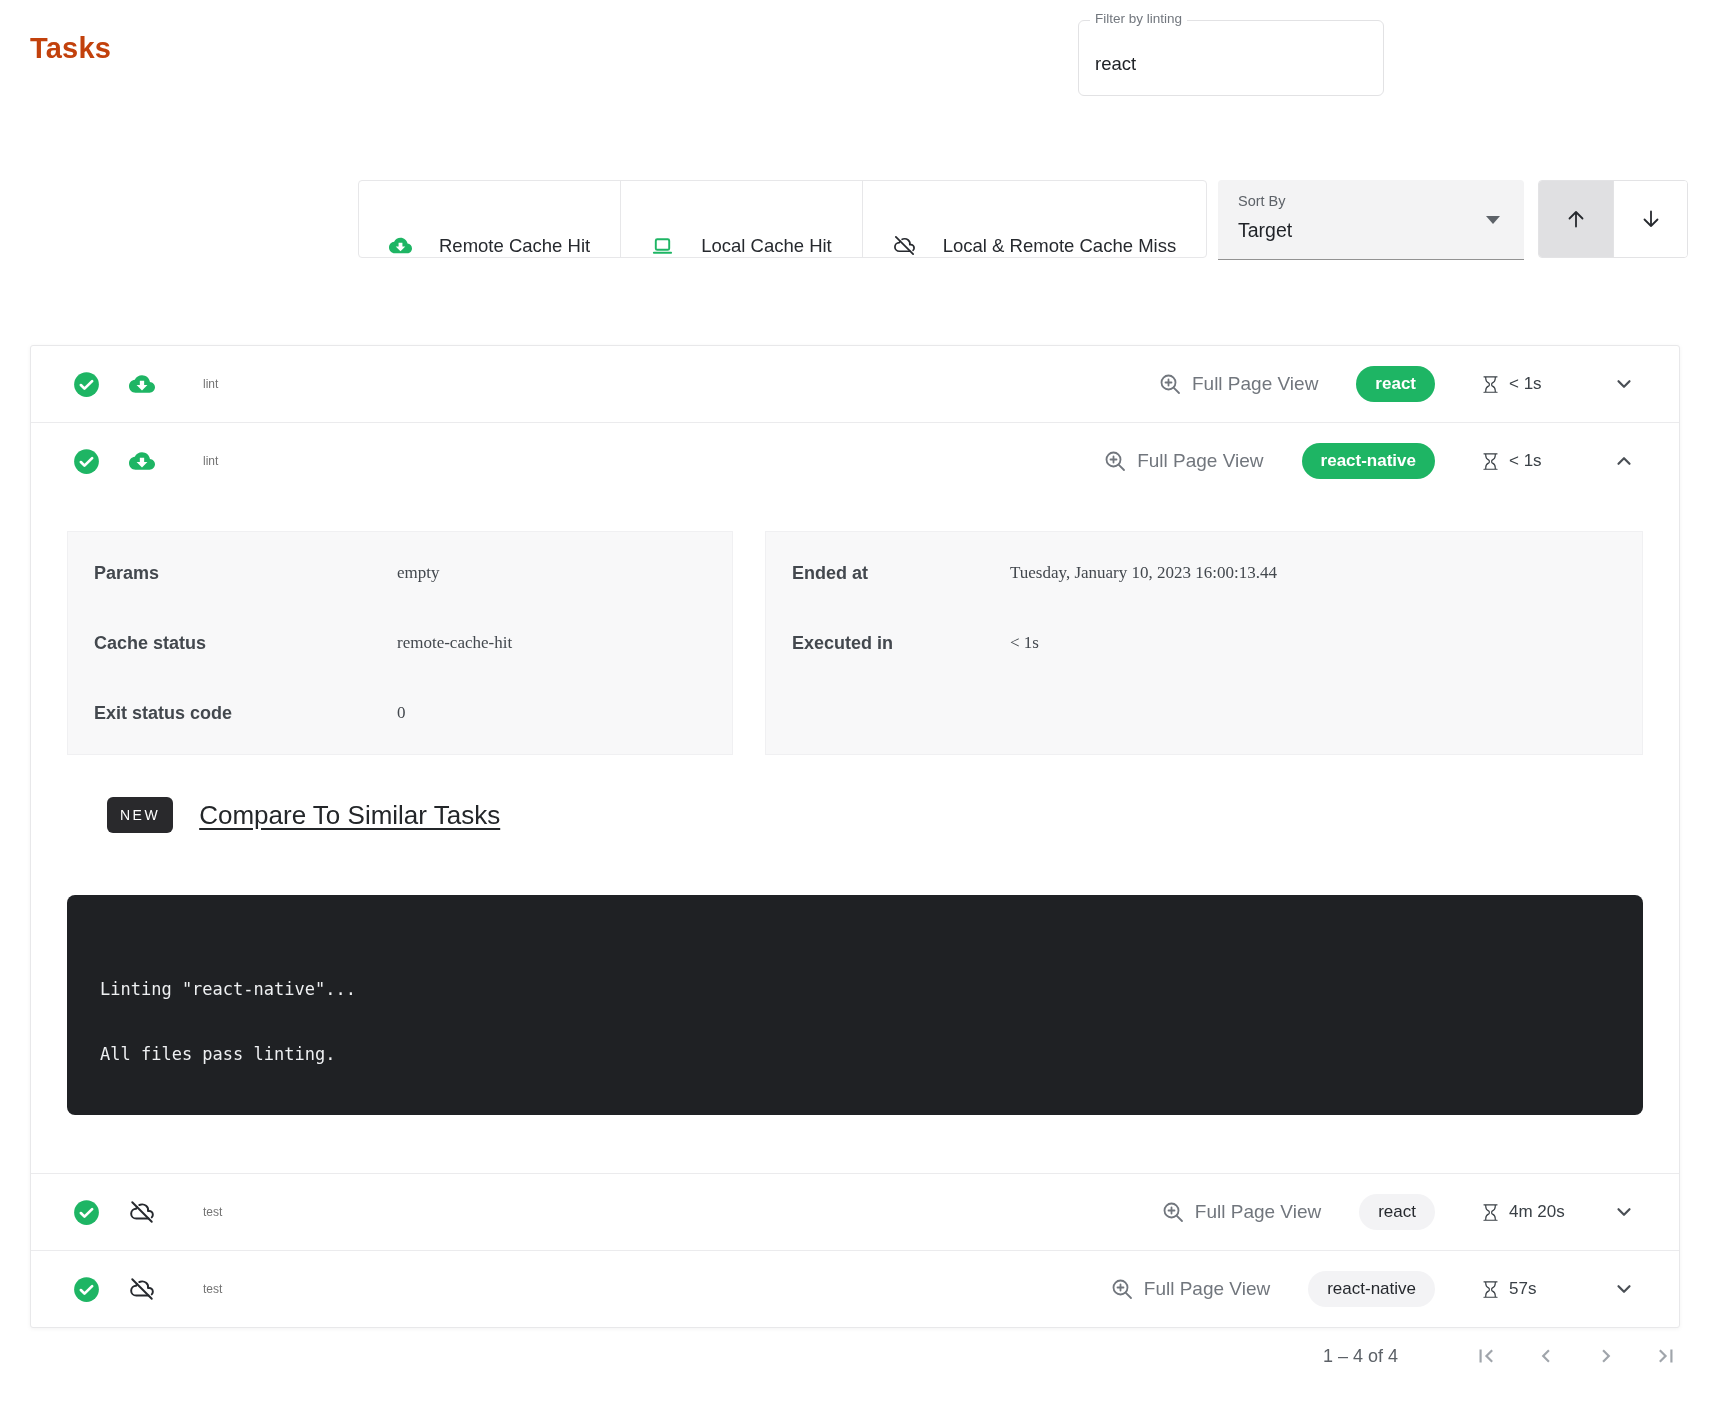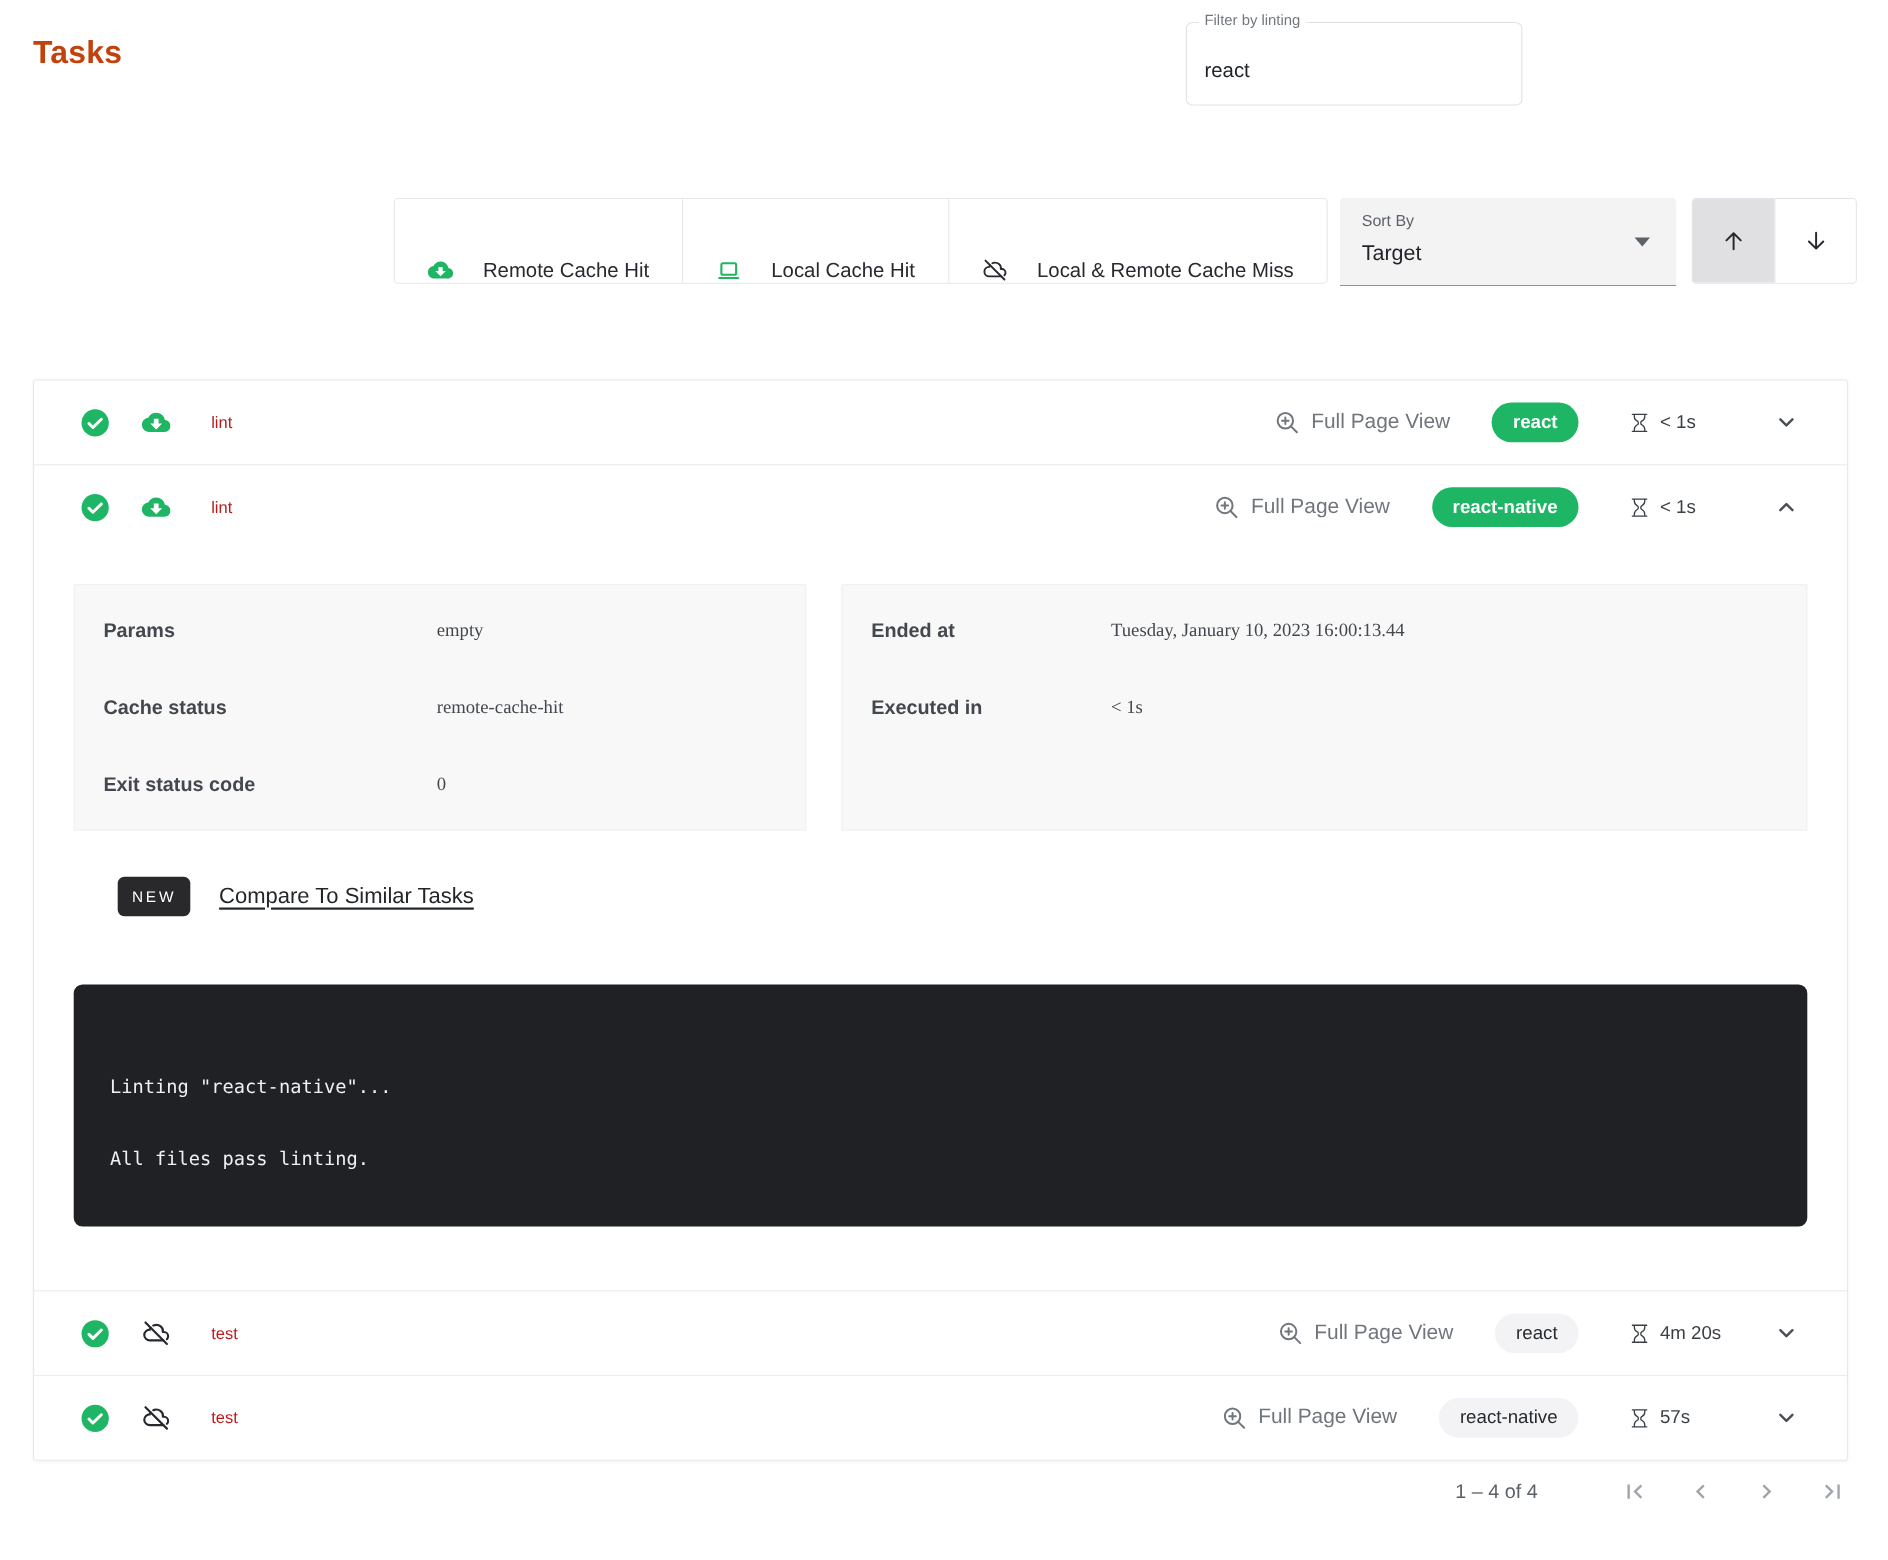--- a/index.html
+++ b/index.html
@@ -30,21 +30,21 @@
   .sort-dir-group { position:absolute; left:1538px; top:180px; height:78px; display:flex; border:1px solid #e3e3e5; border-radius:4px; overflow:hidden; }
   .dir-btn { width:74px; display:flex; align-items:center; justify-content:center; background:#fff; border:none; cursor:pointer; color:#26292e; }
   .dir-btn + .dir-btn { border-left:1px solid #e3e3e5; }
   .dir-btn.active { background:#e0e0e2; }
 
   
   .task-card { position:absolute; left:30px; top:345px; width:1650px; background:#fff; border:1px solid #e8e8ea; border-radius:3px; box-shadow:0 1px 4px rgba(0,0,0,.05); }
   .task-row + .task-row { border-top:1px solid #ebebed; }
   .row-header { display:flex; align-items:center; height:76px; padding:0 44px 0 42px; cursor:pointer; }
   .cache-icon { margin-left:29px; color:#26292e; display:flex; }
-  .target-name { margin-left:37px; font-size:15px; color:#b91c1c; }
+  .target-name { margin-left:48px; font-size:12px; color:#737373; }
   .row-right { margin-left:auto; display:flex; align-items:center; }
   .fpv { display:flex; align-items:center; gap:10px; color:#71767d; font-size:19px; background:none; border:none; cursor:pointer; font-family:inherit; }
   .pill { margin-left:38px; padding:8px 19px; border-radius:999px; font-size:17px; }
   .pill.green { background:#1EB564; color:#fff; font-weight:bold; }
   .pill.gray { background:#f3f3f5; color:#26292e; }
   .duration { margin-left:46px; width:110px; display:flex; align-items:center; gap:9px; font-size:17px; color:#3a4046; }
   .chevron-btn { margin-left:22px; background:none; border:none; color:#4a4f55; cursor:pointer; display:flex; }
 
   
   .detail-section { padding:32px 36px 58px 36px; }
@@ -53,21 +53,21 @@
   .panel-left { width:666px; }
   .panel-right { flex:1; }
   .prow { display:flex; align-items:center; height:70px; padding-left:26px; }
   .plabel { font-size:18px; font-weight:bold; color:#43484e; }
   .panel-left .plabel { width:303px; }
   .panel-right .plabel { width:218px; }
   .pvalue { font-family:Liberation Serif, serif; font-size:17px; color:#43484e; }
 
   .compare-row { margin-top:42px; display:flex; align-items:center; gap:26px;padding-left:40px; }
   .new-badge { background:#29292c; color:#fff; font-size:14px; letter-spacing:2.5px; padding:10px 13px; border-radius:6px; }
-  .compare-link { font-size:20px; color:#232629; text-decoration:underline; text-underline-offset:4px; cursor:pointer; }
+  .compare-link { font-size:26px; color:#232629; text-decoration:underline; text-underline-offset:4px; cursor:pointer; }
 
   .terminal { margin-top:62px; height:220px; background:#1f2124; border-radius:8px; color:#eef0f2; font-family:"DejaVu Sans Mono", monospace; font-size:17px; padding:84px 20px 0 33px; overflow:hidden; }
   .tline + .tline { margin-top:45px; }
 
   
   .pagination { position:absolute; top:1342px; right:36px; display:flex; align-items:center; }
   .pg-range { font-size:18px; color:#5c6167; margin-right:74px; }
   .pg-btn { width:28px; height:28px; margin-left:32px; color:#a0a5ab; background:none; border:none; padding:0; cursor:pointer; display:flex; align-items:center; justify-content:center; }
 </style>
 </head>

